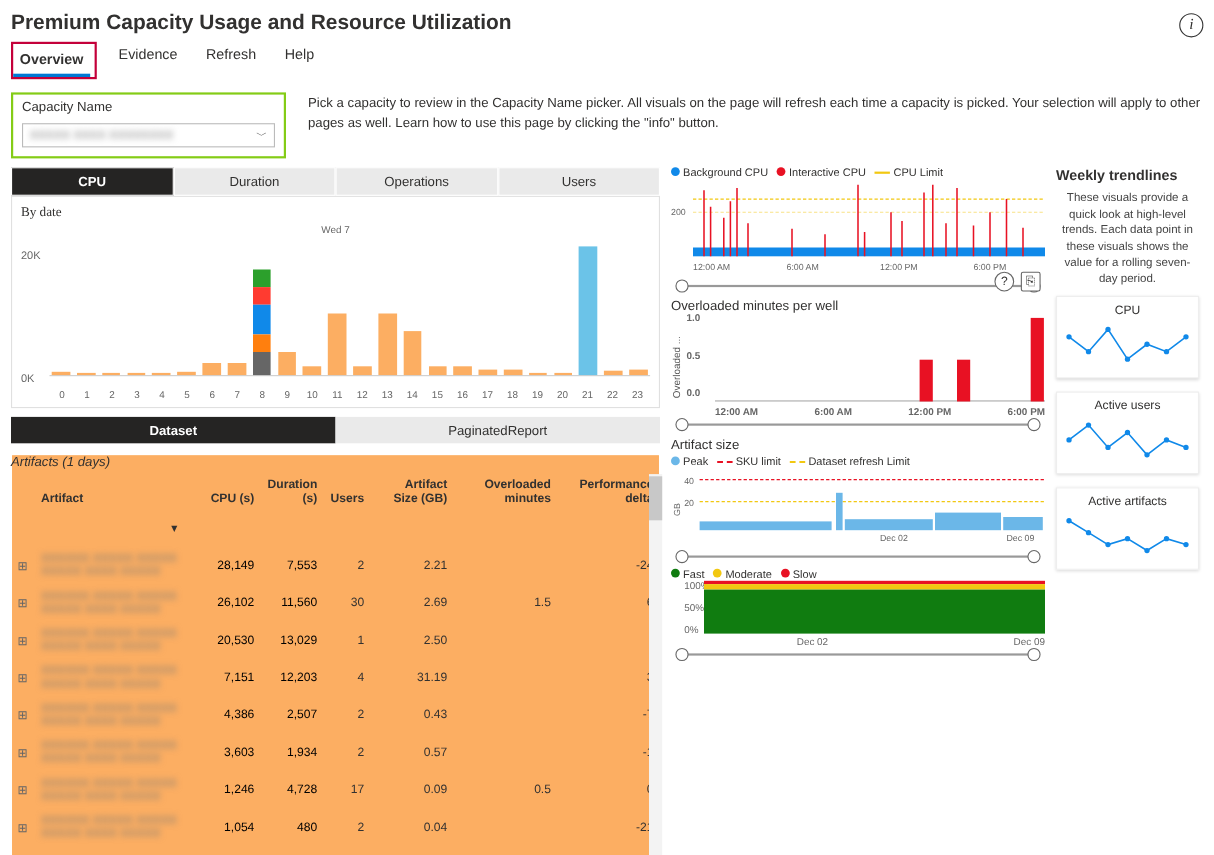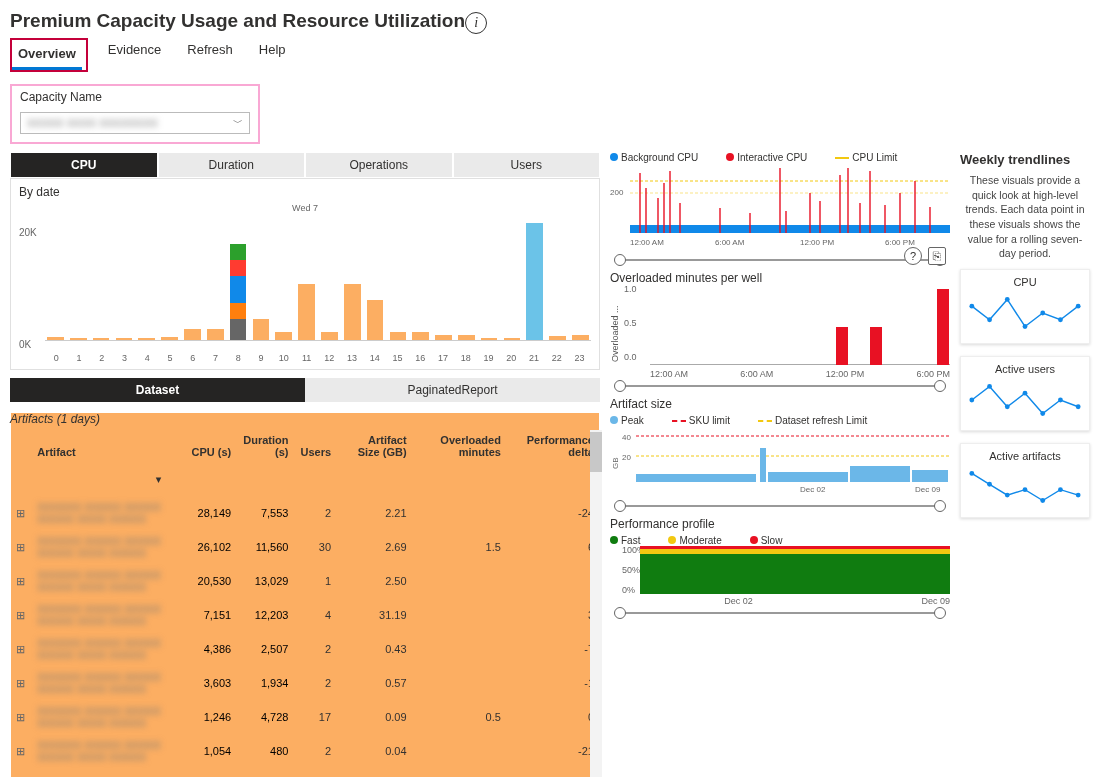--- a/index.html
+++ b/index.html
@@ -8,39 +8,39 @@
     padding: 8px 10px;
     font-family: "Segoe UI", Arial, sans-serif;
     font-size: 12px;
     color: #323130;
     background: #fff;
     width: 1104px;
   }
   .header {
     display: flex;
     align-items: center;
-    justify-content: flex-start;
+    justify-content: space-between;
   }
   .title { font-size: 19px; font-weight: 600; margin: 2px 0 6px; }
   .info-icon {
     width: 22px; height: 22px; border: 1.5px solid #333; border-radius: 50%;
     display: flex; align-items: center; justify-content: center;
     font-family: Georgia, serif; font-style: italic; font-size: 14px;
     cursor: pointer;
   }
   .tabs { display: flex; gap: 14px; }
   .tabs-highlight {
     border: 2px solid #c4003a; padding: 2px 4px 0 0; display: inline-flex;
   }
   .tab { padding: 4px 6px 6px; cursor: pointer; font-size: 13px; text-align: right; }
   .tab.active { border-bottom: 3px solid #0178d4; font-weight: 600; }
 
   .top-row { display: flex; gap: 20px; margin-top: 12px; align-items: flex-start; }
   .cap-box {
-    border: 2px solid #f9a8d4; width: 250px; padding: 4px 8px 8px;
+    border: 2px solid #84cc16; width: 250px; padding: 4px 8px 8px;
   }
   .cap-label { font-size: 12px; margin-bottom: 8px; display: block; }
   .cap-select {
     border: 1px solid #bbb; height: 22px; display: flex; align-items: center;
     justify-content: space-between; padding: 0 6px; cursor: pointer; position: relative;
   }
   .blur { filter: blur(3px); color: #777; font-size: 11px; }
   .chev { font-size: 10px; color: #666; }
   .instr { font-size: 12px; color: #323130; line-height: 1.5; flex: 1; }
 
@@ -50,21 +50,21 @@
   .right-col { width: 130px; }
 
   .metric-tabs { display: flex; }
   .metric-tab {
     flex: 1; text-align: center; padding: 5px 0; font-size: 12px;
     background: #eaeaea; cursor: pointer; border: 1px solid #fff;
   }
   .metric-tab.active { background: #252423; color: #fff; font-weight: 600; }
   .panel { border: 1px solid #e0e0e0; }
   .panel-inner { padding: 6px 8px; }
-  .panel-title { font-size: 12px; margin-bottom: 2px; }
+  .panel-title { font-size: 12px; margin-bottom: 2px; font-family: Liberation Serif, serif; }
 
   
   .bar-chart {
     height: 160px; position: relative; margin-top: 4px;
   }
   .y-tick { position: absolute; left: 0; font-size: 10px; color: #666; transform: translateY(-50%); }
   .bars-area { position: absolute; left: 26px; right: 0; top: 4px; bottom: 22px; border-bottom: 1px solid #ccc; display: flex; align-items: flex-end; gap: 2px; }
   .bar-col { flex: 1; display: flex; flex-direction: column; justify-content: flex-end; height: 100%; }
   .bar-seg { width: 80%; margin: 0 auto; }
   .x-labels { position: absolute; left: 26px; right: 0; bottom: 0; display: flex; }
@@ -86,40 +86,40 @@
   td.name { width: 150px; }
   td.cpu { position: relative; width: 56px; color: #000; }
   .cpu-bg { position: absolute; inset: 1px; background: #fcae62; z-index: -1; }
   td.dur { position: relative; width: 56px; color: #000; }
   .dur-bg { position: absolute; top:1px; bottom:1px; left:1px; background: #1089e9; z-index: -1; }
   tr.total td { font-weight: 700; }
   .scrollbar { position: absolute; right: -2px; top: 18px; bottom: 0; width: 12px; background: #f3f3f3; }
   .thumb { width: 100%; height: 40px; background: #c8c8c8; margin-top: 2px; }
 
   
-  .legend { display: flex; gap: 28px; font-size: 10px; align-items: center; flex-wrap: wrap; }
+  .legend { display: flex; gap: 8px; font-size: 10px; align-items: center; flex-wrap: wrap; }
   .dot { width: 8px; height: 8px; border-radius: 50%; display: inline-block; margin-right: 3px; }
   .line-swatch { width: 14px; height: 2px; display: inline-block; margin-right: 3px; vertical-align: middle; }
   .mini { position: relative; height: 90px; }
   .mini svg { width: 100%; height: 100%; }
   .slider-track { height: 2px; background: #999; margin: 6px 6px 0; position: relative; }
   .slider-knob { position: absolute; top: -5px; width: 12px; height: 12px; border: 1px solid #666; border-radius: 50%; background: #fff; }
   .slider-knob.l { left: -2px; }
   .slider-knob.r { right: -2px; }
   .help-icon { position: absolute; width: 18px; height: 18px; border: 1px solid #666; border-radius: 50%; font-size: 11px; display: flex; align-items: center; justify-content: center; background: #fff; }
 
   .mid-title { font-size: 12px; margin-bottom: 4px; }
 
   
   .ovl-chart { height: 90px; display: flex; }
   .ovl-y {
     writing-mode: vertical-rl; transform: rotate(180deg);
     font-size: 9px; color: #555; text-align: center;
   }
-  .ovl-plot { flex: 1; position: relative; margin-left: 4px; }
+  .ovl-plot { flex: 1; position: relative; margin-left: 4px; font-weight: bold; }
   .ovl-grid { position: absolute; inset: 0 0 14px 26px; border-bottom: 1px solid #aaa; }
   .ovl-tick { position: absolute; left: 0; font-size: 9px; color: #666; transform: translateY(-50%); }
   .ovl-bars { position: absolute; left: 26px; right: 0; top: 0; bottom: 14px; display: flex; align-items: flex-end; }
   .ovl-bar { width: 12px; background: #e81123; margin: 0 1px; }
   .ovl-x { position: absolute; left: 26px; right: 0; bottom: 0; display: flex; justify-content: space-between; font-size: 9px; color: #666; }
 
   
   .asz svg { width: 100%; height: 70px; }
 
   
@@ -157,20 +157,21 @@
 </div>
 
 <div class="top-row">
   <div class="cap-box">
     <span class="cap-label">Capacity Name</span>
     <div class="cap-select">
       <span class="blur">XXXXX XXXX XXXXXXXX</span>
       <span class="chev">﹀</span>
     </div>
   </div>
+  <div class="instr">Pick a capacity to review in the Capacity Name picker. All visuals on the page will refresh each time a capacity is picked. Your selection will apply to other pages as well. Learn how to use this page by clicking the "info" button.</div>
 </div>
 
 <div class="main-grid">
 
   <div class="left-col">
     <div class="metric-tabs">
       <div class="metric-tab active">CPU</div>
       <div class="metric-tab">Duration</div>
       <div class="metric-tab">Operations</div>
       <div class="metric-tab">Users</div>
@@ -525,21 +526,20 @@
           <text x="305" y="66" font-size="8" fill="#666">Dec 09</text>
         </svg>
       </div>
       <div class="slider-track">
         <div class="slider-knob l"></div>
           <div class="slider-knob r"></div>
       </div>
     </div>
 
     <div class="perf">
-      <div class="mid-title">Performance profile</div>
       <div class="legend">
         <span><span class="dot" style="background:#107c10"></span><span>Fast</span></span>
         <span><span class="dot" style="background:#f2c811"></span><span>Moderate</span></span>
         <span><span class="dot" style="background:#e81123"></span><span>Slow</span></span>
       </div>
       <div class="perf-chart">
         <span class="perf-y" style="top:4px">100%</span>
         <span class="perf-y" style="top:24px">50%</span>
         <span class="perf-y" style="top:44px">0%</span>
         <div class="perf-area">

